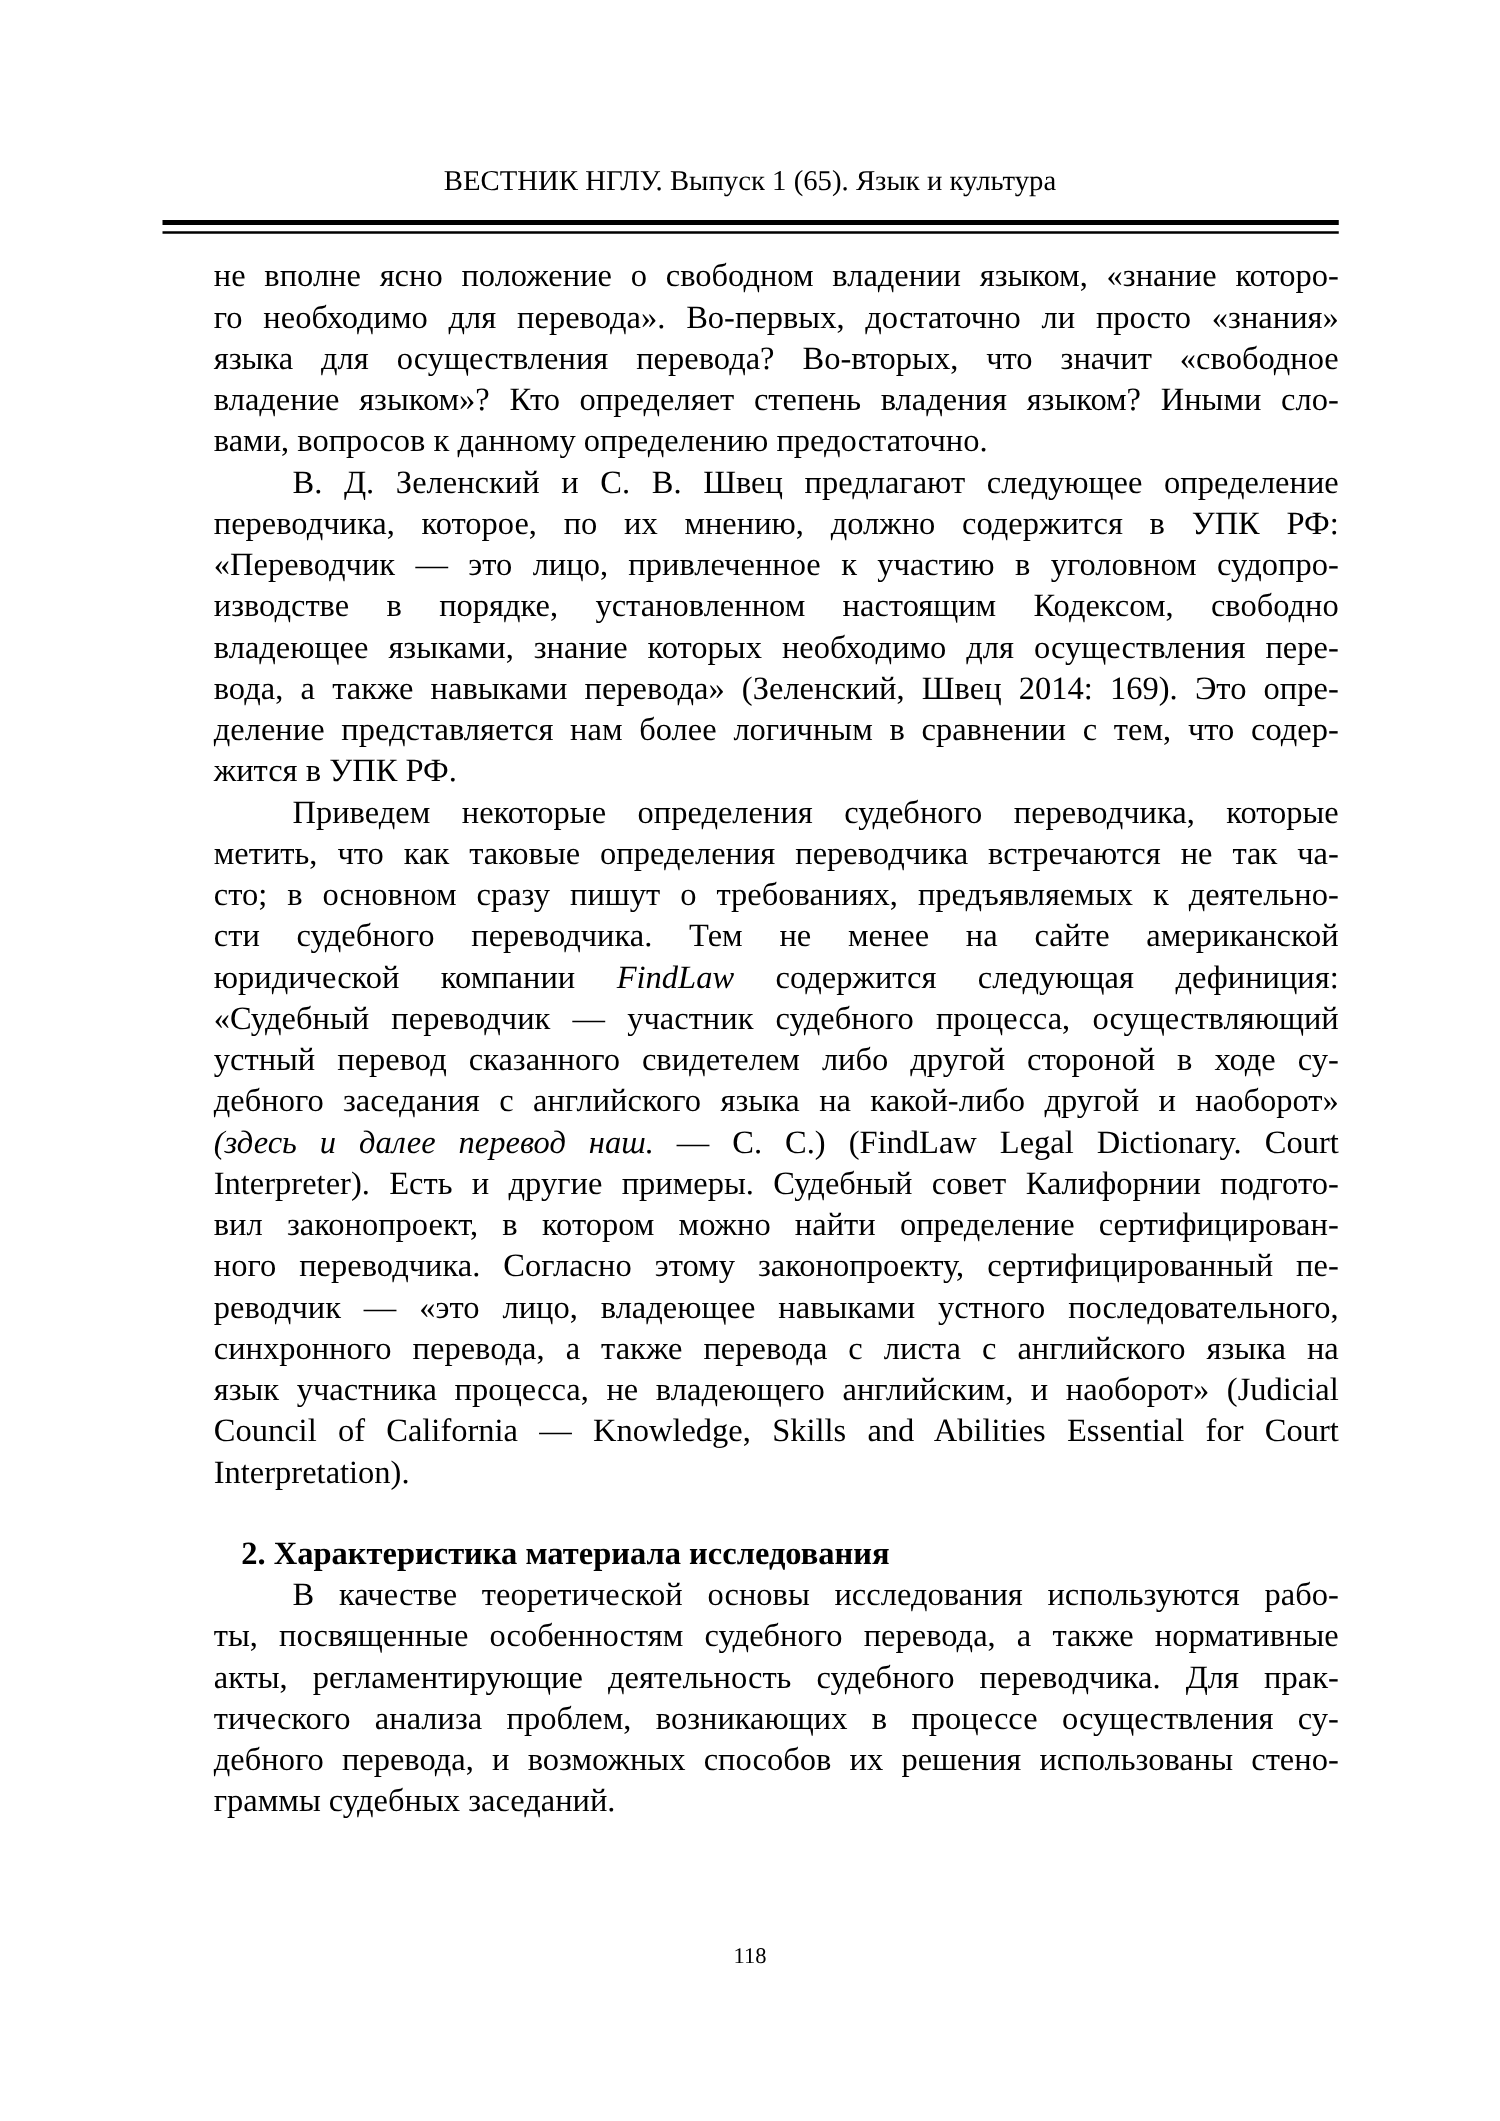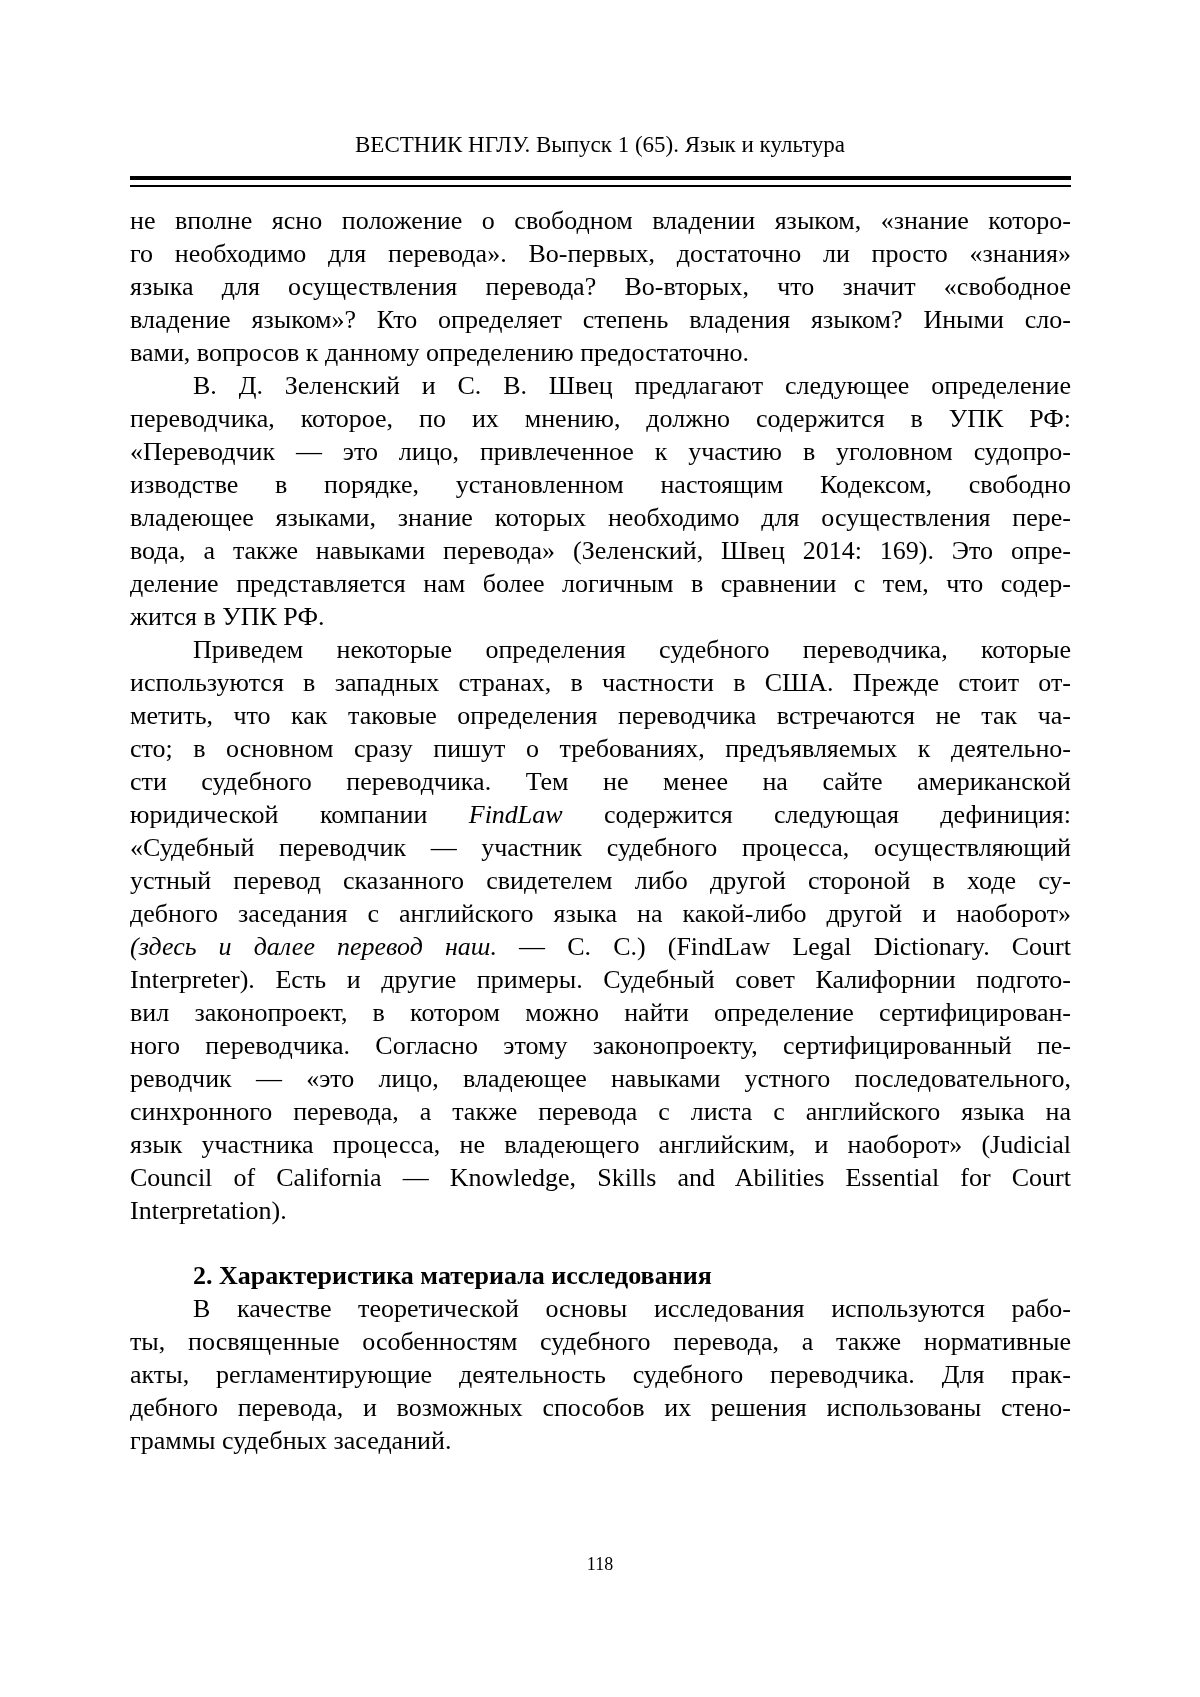--- a/index.html
+++ b/index.html
@@ -31,20 +31,21 @@
   .body-text {
     position: absolute;
     left: 130px; top: 204px; width: 941px;
     font-size: 26px; line-height: 33px;
     color: #000;
   }
   .line {
     text-align: justify;
     text-align-last: justify;
     white-space: nowrap;
+    margin-left: 41px;
   }
   .line.last {
     text-align-last: left;
   }
   .line.indent, .heading.indent {
     text-indent: 63px;
   }
   .heading {
     font-weight: bold;
     margin-top: 32px;
@@ -78,21 +79,20 @@
   <div class="line indent">В. Д. Зеленский и С. В. Швец предлагают следующее определение</div>
   <div class="line">переводчика, которое, по их мнению, должно содержится в УПК РФ:</div>
   <div class="line">«Переводчик — это лицо, привлеченное к участию в уголовном судопро-</div>
   <div class="line">изводстве в порядке, установленном настоящим Кодексом, свободно</div>
   <div class="line">владеющее языками, знание которых необходимо для осуществления пере-</div>
   <div class="line">вода, а также навыками перевода» (Зеленский, Швец 2014: 169). Это опре-</div>
   <div class="line">деление представляется нам более логичным в сравнении с тем, что содер-</div>
   <div class="line last">жится в УПК РФ.</div>
 
   <div class="line indent">Приведем некоторые определения судебного переводчика, которые</div>
-  <div class="line">используются в западных странах, в частности в США. Прежде стоит от-</div>
   <div class="line">метить, что как таковые определения переводчика встречаются не так ча-</div>
   <div class="line">сто; в основном сразу пишут о требованиях, предъявляемых к деятельно-</div>
   <div class="line">сти судебного переводчика. Тем не менее на сайте американской</div>
   <div class="line"><span>юридической компании </span><span class="it">FindLaw</span><span> содержится следующая дефиниция:</span></div>
   <div class="line">«Судебный переводчик — участник судебного процесса, осуществляющий</div>
   <div class="line">устный перевод сказанного свидетелем либо другой стороной в ходе су-</div>
   <div class="line">дебного заседания с английского языка на какой-либо другой и наоборот»</div>
   <div class="line"><span class="it">(здесь и далее перевод наш.</span><span> — С. С.) (FindLaw Legal Dictionary. Court</span></div>
   <div class="line">Interpreter). Есть и другие примеры. Судебный совет Калифорнии подгото-</div>
   <div class="line">вил законопроект, в котором можно найти определение сертифицирован-</div>
@@ -101,18 +101,19 @@
   <div class="line">синхронного перевода, а также перевода с листа с английского языка на</div>
   <div class="line">язык участника процесса, не владеющего английским, и наоборот» (Judicial</div>
   <div class="line">Council of California — Knowledge, Skills and Abilities Essential for Court</div>
   <div class="line last">Interpretation).</div>
 
   <div class="heading indent">2. Характеристика материала исследования</div>
 
   <div class="line indent">В качестве теоретической основы исследования используются рабо-</div>
   <div class="line">ты, посвященные особенностям судебного перевода, а также нормативные</div>
   <div class="line">акты, регламентирующие деятельность судебного переводчика. Для прак-</div>
+  <div class="line">тического анализа проблем, возникающих в процессе осуществления су-</div>
   <div class="line">дебного перевода, и возможных способов их решения использованы стено-</div>
   <div class="line last">граммы судебных заседаний.</div>
 
 </div>
 
 <div class="page-number">118</div>
 
 </body></html>

